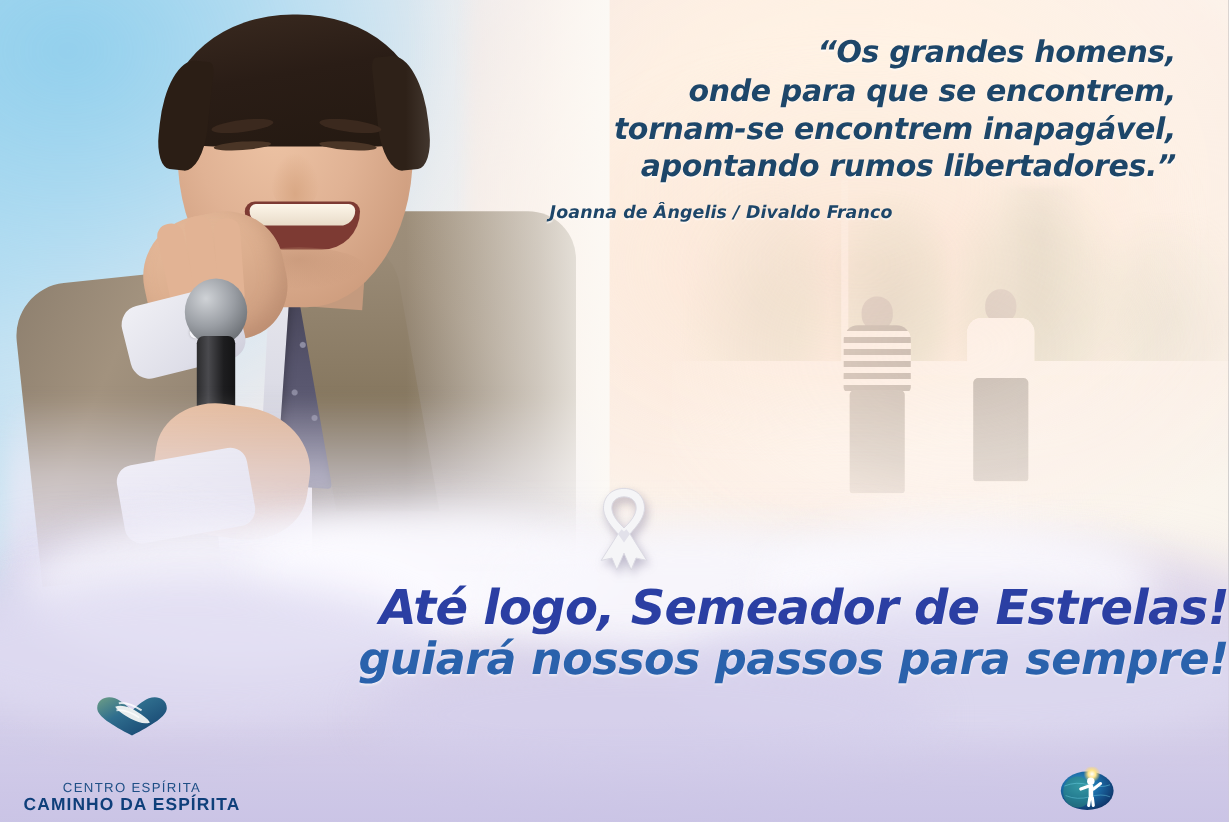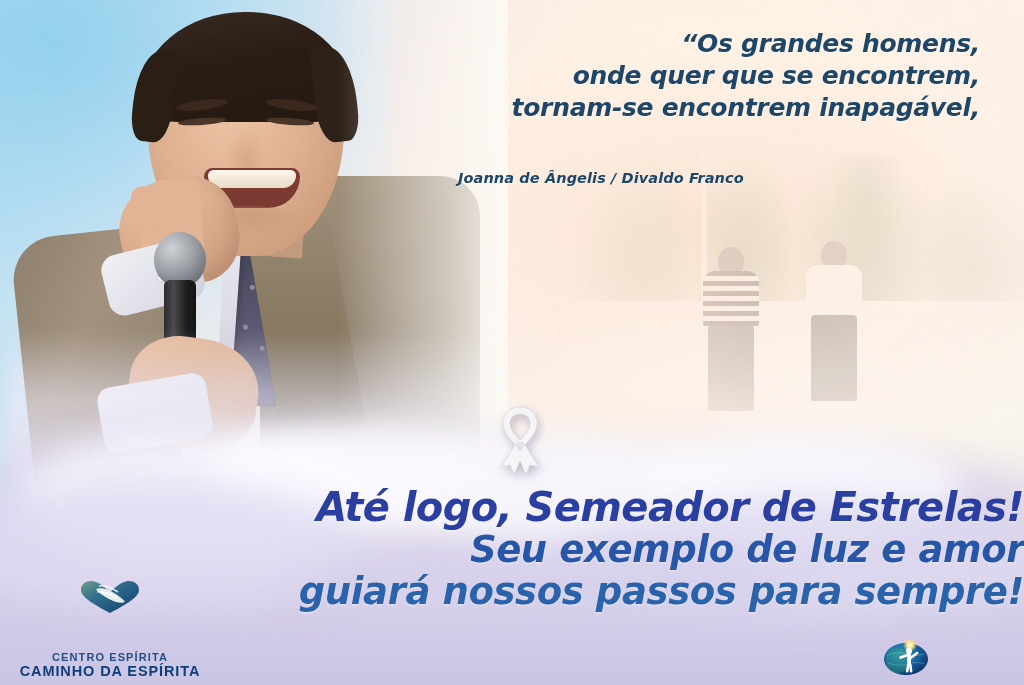--- a/index.html
+++ b/index.html
@@ -411,21 +411,21 @@
     width: 200px; text-align: center;
   }
   .logo-right {
     position: absolute; right: 12px; bottom: 6px;
     width: 210px; text-align: center;
   }
   .logo-mark { display: block; margin: 0 auto 2px; }
   .logo-t1 {
     display: block;
     font-family: "Liberation Sans", sans-serif;
-    font-weight: bold;
+    font-weight: normal;
     font-size: 11px;
     letter-spacing: 1.1px;
     color: #1f4f86;
     margin-top: 37px;
   }
   .logo-t2 {
     display: block;
     font-family: "Liberation Sans", sans-serif;
     font-weight: bold;
     font-size: 14.5px;
@@ -494,22 +494,23 @@
       <div class="body"></div>
     </div>
     <div class="p-hand2"></div>
     <div class="p-cuff2"></div>
     <div class="portrait-fade"></div>
     <div class="portrait-edge"></div>
   </div>
 
   <div class="quote">
     <span class="qline">“Os grandes homens,</span>
-    <span class="qline">onde quer que se encontrem,</span>
+    <span class="qline">onde para que se encontrem,</span>
     <span class="qline">tornam-se encontrem inapagável,</span>
+    <span class="qline">apontando rumos libertadores.”</span>
   </div>
   <div class="quote-author">Joanna de Ângelis / Divaldo Franco</div>
 
   <div class="clouds">
     <div class="cloud cl-lav-l"></div>
     <div class="cloud cl-lav-r"></div>
     <div class="cloud cl-wide"></div>
     <div class="cloud cl-1"></div>
     <div class="cloud cl-2"></div>
     <div class="cloud cl-3"></div>
@@ -524,21 +525,20 @@
     <path d="M31 2 C20 2 13 10 14 20 C15 28 21 34 26 40
              L12 62 L21 60 L25 70 L31 56 L37 70 L41 60 L50 62
              L36 40 C41 34 47 28 48 20 C49 10 42 2 31 2 Z
              M31 9 C38 9 42 14 41 20 C40 26 35 31 31 35
              C27 31 22 26 21 20 C20 14 24 9 31 9 Z" fill="#f5f5f7" stroke="#d9d8e2" stroke-width="0.8"></path>
     <path d="M26 40 L31 47 L36 40 L33 36 L31 38 L29 36 Z" fill="#e2e1ea"></path>
   </svg>
 
   <div class="message">
     <span class="m1">Até logo, Semeador de Estrelas!</span>
-    <span class="m2">Seu exemplo de luz e amor</span>
     <span class="m3">guiará nossos passos para sempre!</span>
   </div>
 
   <div class="logo-left">
     <svg class="logo-mark" width="62" height="34" viewBox="0 0 62 34">
       <defs>
         <linearGradient id="gHeart" x1="0" y1="0" x2="1" y2="1">
           <stop offset="0%" stop-color="#6e9e86"></stop>
           <stop offset="38%" stop-color="#2f6e8e"></stop>
           <stop offset="100%" stop-color="#123d6b"></stop>

